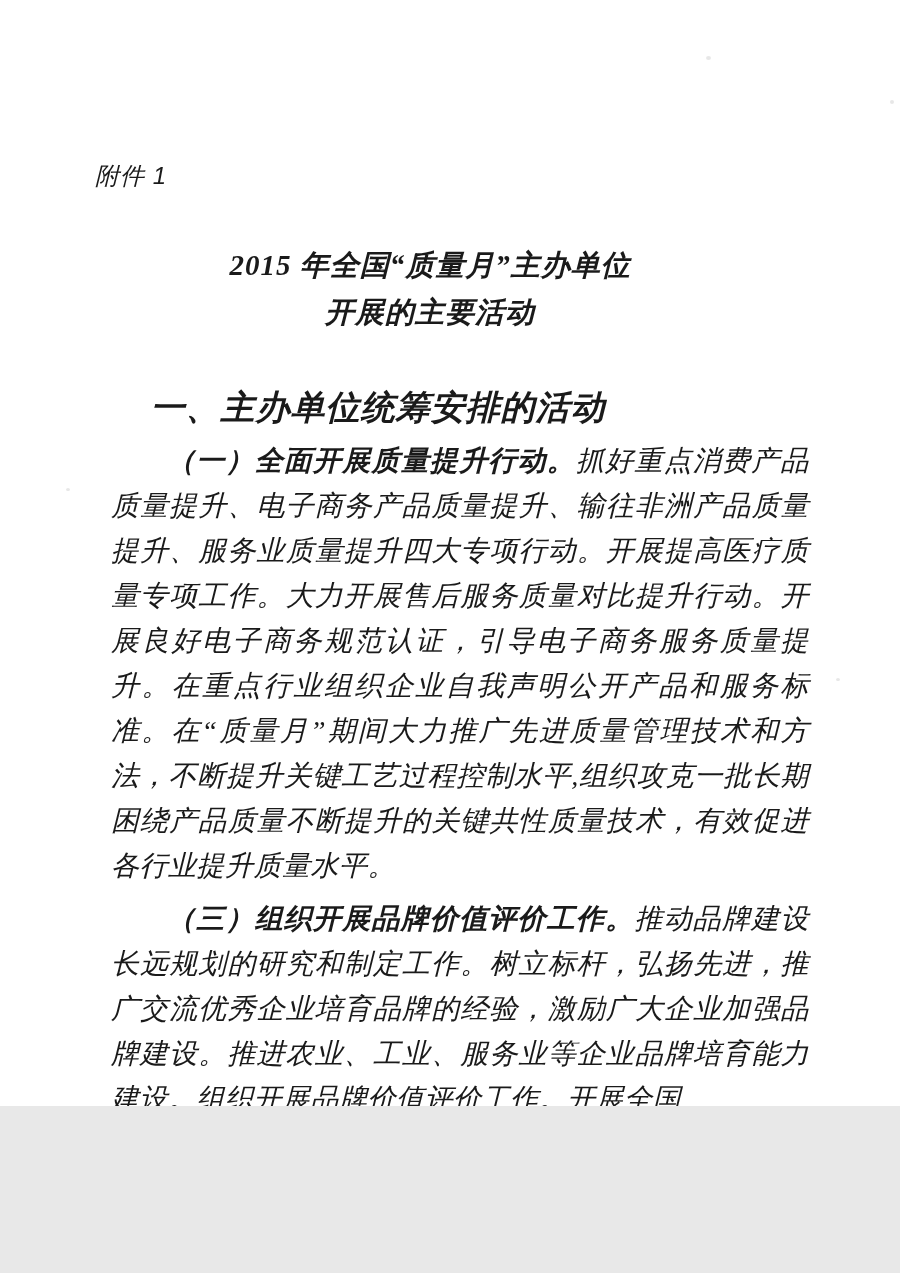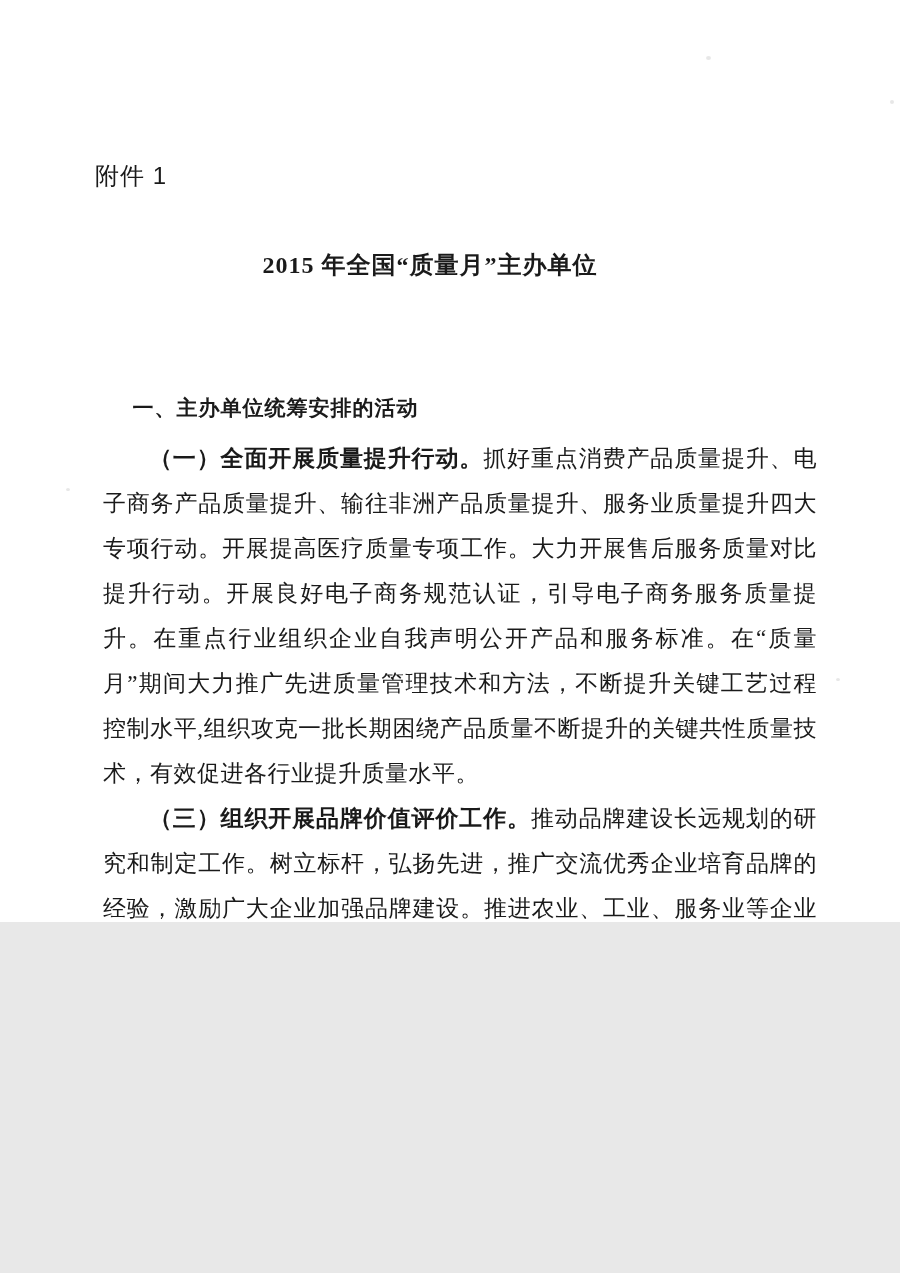--- a/index.html
+++ b/index.html
@@ -3,66 +3,67 @@
 <meta charset="utf-8">
 <style>
   html, body {
     margin: 0;
     padding: 0;
     background: #e8e8e8;
   }
   .page {
     position: relative;
     width: 900px;
-    height: 922px;
+    height: 1106px;
     margin: 0 auto;
     background: #ffffff;
     overflow: hidden;
     font-family: "Liberation Serif", "DejaVu Serif", serif;
     color: #1a1a1a;
+    font-style: italic;
   }
   .attachment-label {
     position: absolute;
     left: 95px;
     top: 160px;
     font-size: 24px;
     font-family: "Liberation Sans", "DejaVu Sans", sans-serif;
     letter-spacing: 1px;
   }
   .doc-title {
     position: absolute;
     left: 0;
     right: 40px;
     top: 242px;
     text-align: center;
     font-weight: bold;
-    font-size: 24px;
+    font-size: 29px;
     line-height: 47px;
     letter-spacing: 1px;
   }
   .body-area {
     position: absolute;
     left: 103px;
     top: 385px;
     width: 714px;
   }
   .section-heading {
     font-family: "Liberation Sans", "DejaVu Sans", sans-serif;
     font-weight: bold;
-    font-size: 21px;
+    font-size: 34px;
     line-height: 45px;
     text-indent: 1.4em;
     margin: 0 0 6px 0;
     letter-spacing: 1px;
   }
   .para {
-    font-size: 23px;
+    font-size: 28px;
     line-height: 45px;
     text-indent: 2em;
-    margin: 0;
+    margin: 8px;
     text-align: justify;
     text-justify: inter-ideograph;
     letter-spacing: 0.5px;
   }
   .para b {
     font-weight: bold;
   }
   .page-number {
     position: absolute;
     left: 92px;
@@ -80,20 +81,21 @@
 </style>
 </head>
 <body>
 
 <div class="page">
 
   <div class="attachment-label">附件 1</div>
 
   <div class="doc-title">
     <div>2015 年全国“质量月”主办单位</div>
+    <div>开展的主要活动</div>
   </div>
 
   <div class="body-area">
 
     <div class="section-heading">一、主办单位统筹安排的活动</div>
 
     <p class="para"><b>（一）全面开展质量提升行动。</b><span>抓好重点消费产品质量提升、电子商务产品质量提升、输往非洲产品质量提升、服务业质量提升四大专项行动。开展提高医疗质量专项工作。大力开展售后服务质量对比提升行动。开展良好电子商务规范认证，引导电子商务服务质量提升。在重点行业组织企业自我声明公开产品和服务标准。在“质量月”期间大力推广先进质量管理技术和方法，不断提升关键工艺过程控制水平,组织攻克一批长期困绕产品质量不断提升的关键共性质量技术，有效促进各行业提升质量水平。</span></p>
 
 
     <p class="para"><b>（三）组织开展品牌价值评价工作。</b><span>推动品牌建设长远规划的研究和制定工作。树立标杆，弘扬先进，推广交流优秀企业培育品牌的经验，激励广大企业加强品牌建设。推进农业、工业、服务业等企业品牌培育能力建设。组织开展品牌价值评价工作。开展全国</span></p>

